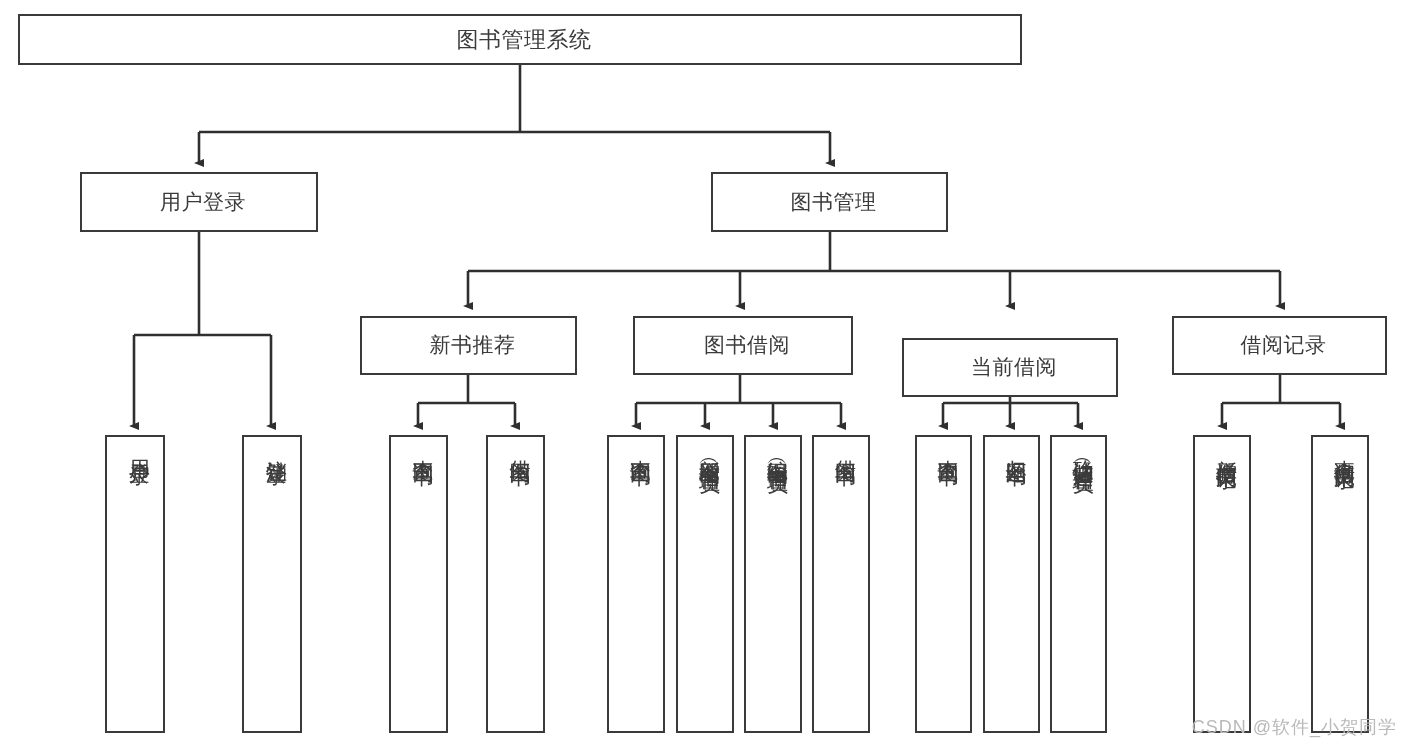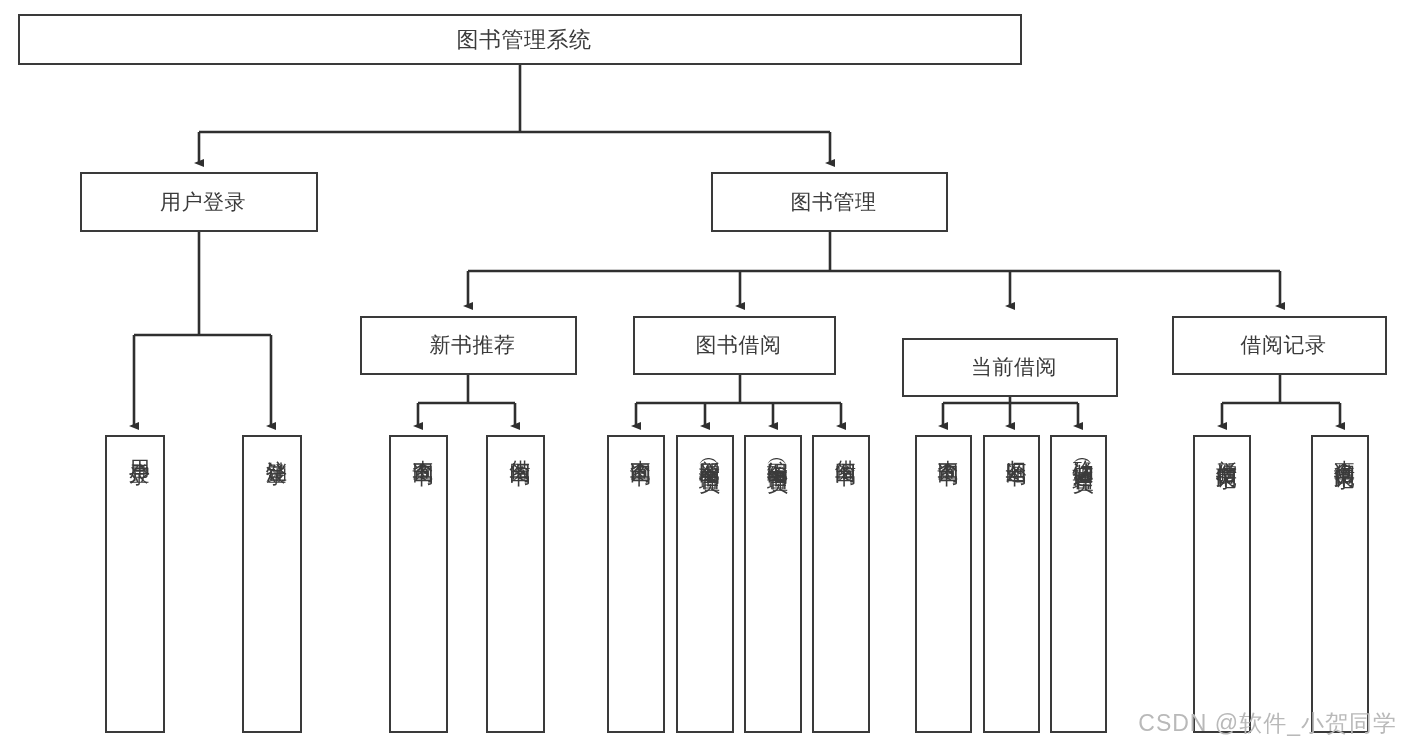--- a/index.html
+++ b/index.html
@@ -12,21 +12,21 @@
      writing-mode:vertical-rl;
      text-orientation:upright;
      white-space:normal;
      font-size:21px;
      line-height:1.28;
      letter-spacing:2px;
      max-height:282px;
   }
   .node.vert{align-items:flex-start;justify-content:center;padding-top:6px;}
   .node.root .lbl{font-size:22px;}
-  .watermark{position:absolute;right:8px;bottom:8px;font-size:23px;color:#b9b9b9;letter-spacing:1px;white-space:nowrap;}
+  .watermark{position:absolute;right:8px;bottom:8px;font-size:18px;color:#b9b9b9;letter-spacing:1px;white-space:nowrap;}
 </style>
 </head>
 <body>
 
 <div id="canvas">
 
   <svg id="edges" viewBox="0 0 1405 747">
     <defs>
       <marker id="arrow" markerWidth="10" markerHeight="10" refX="4" refY="5" orient="auto" markerUnits="userSpaceOnUse">
         <path d="M0,0 L8,0 L4,10 z" fill="#2f2f2f"></path>
@@ -83,21 +83,21 @@
   <div class="node" style="left:80px;top:172px;width:238px;height:60px;">
     <span class="lbl">用户登录</span>
   </div>
   <div class="node" style="left:360px;top:316px;width:217px;height:59px;">
     <span class="lbl">新书推荐</span>
   </div>
 
   <div class="node" style="left:711px;top:172px;width:237px;height:60px;">
     <span class="lbl">图书管理</span>
   </div>
-  <div class="node" style="left:633px;top:316px;width:203px;height:59px;">
+  <div class="node" style="left:633px;top:316px;width:220px;height:59px;">
     <span class="lbl">图书借阅</span>
   </div>
   <div class="node" style="left:902px;top:316px;width:216px;height:59px;margin-top:22px;">
     <span class="lbl">当前借阅</span>
   </div>
   <div class="node" style="left:1172px;top:316px;width:215px;height:59px;">
     <span class="lbl">借阅记录</span>
   </div>
 
   <div class="node vert" style="left:105px;top:435px;width:60px;height:298px;">

